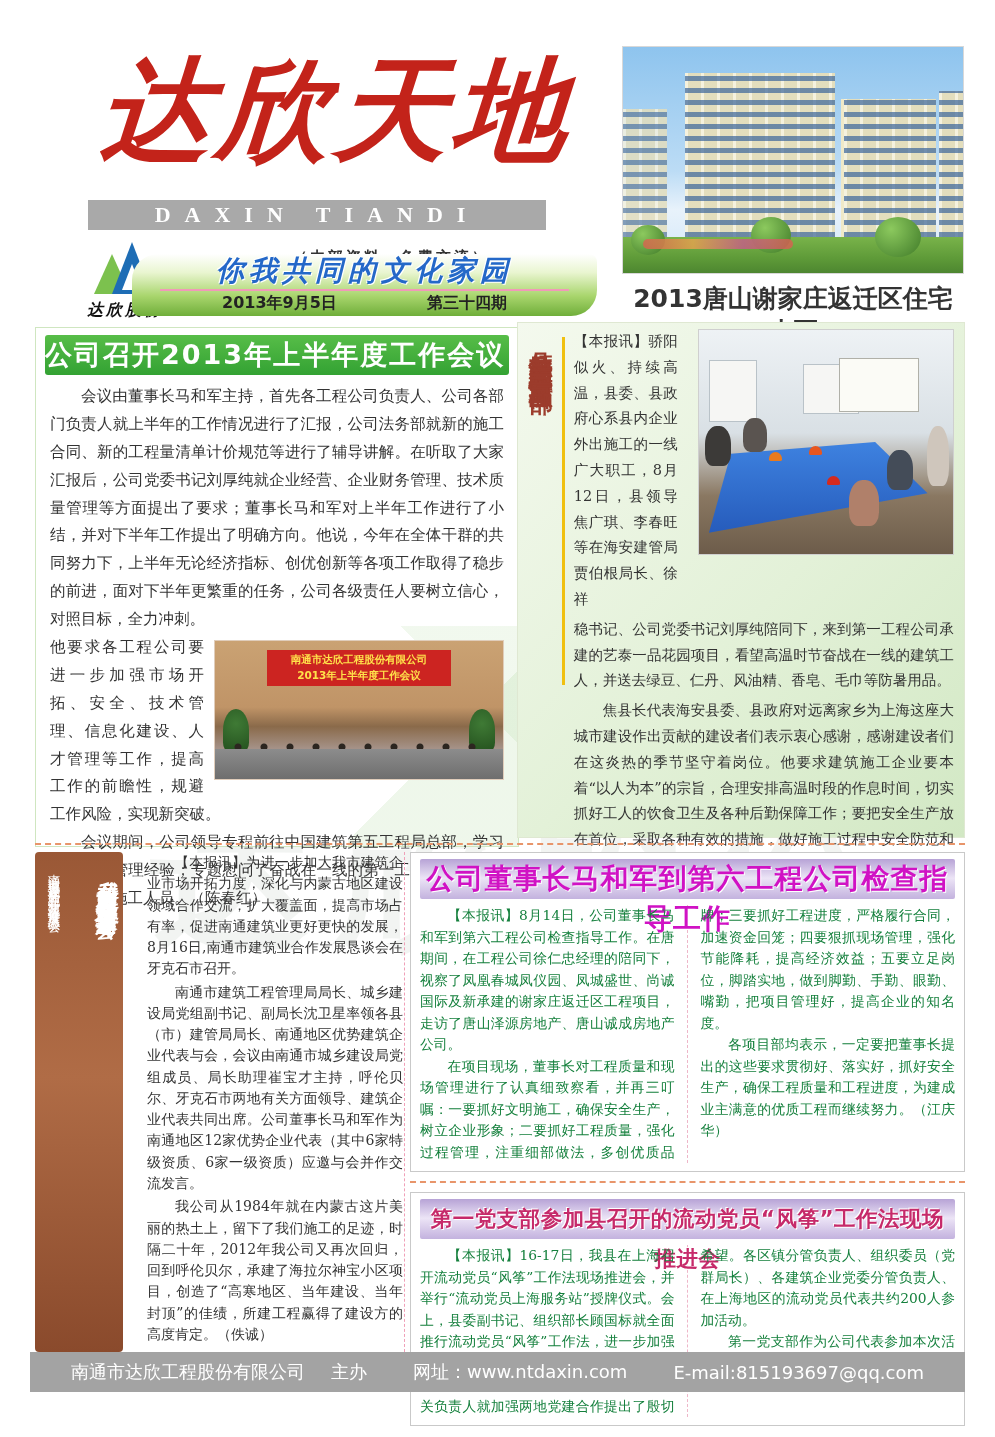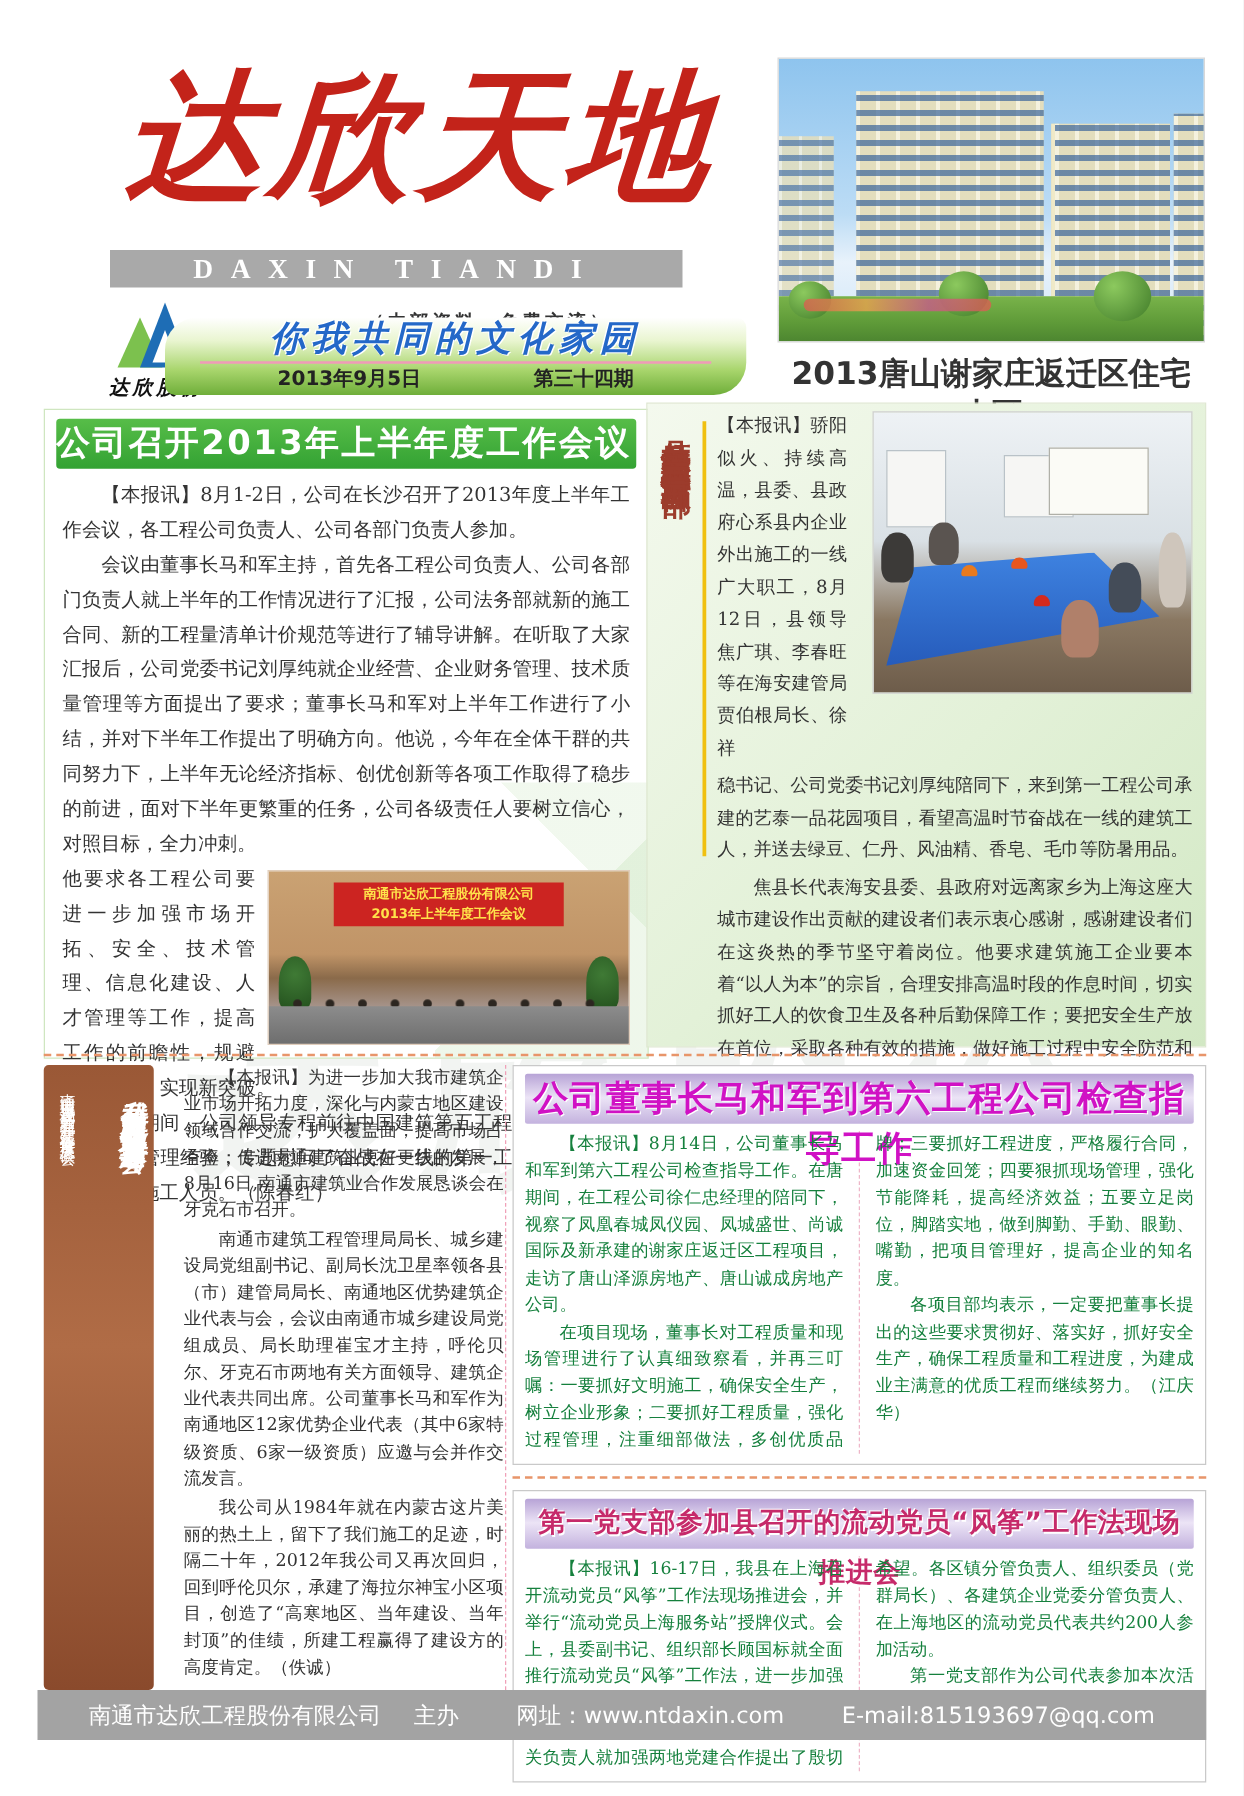--- a/index.html
+++ b/index.html
@@ -183,21 +183,20 @@
       <div class="bush" style="left:252px;bottom:16px;width:46px;height:40px;"></div>
       <div class="flowers"></div>
     </div>
     <div class="building-caption">2013唐山谢家庄返迁区住宅小区</div>
     <div class="building-subcaption">建筑面积10万平方米，18-24层</div>
   </div>
 
   <div class="abs a1">
     <div class="a1-header">公司召开2013年上半年度工作会议</div>
     <div class="a1-body">
-      <p>【本报讯】8月1-2日，公司在长沙召开了2013年度上半年工作会议，各工程公司负责人、公司各部门负责人参加。</p>
       <p>会议由董事长马和军主持，首先各工程公司负责人、公司各部门负责人就上半年的工作情况进行了汇报，公司法务部就新的施工合同、新的工程量清单计价规范等进行了辅导讲解。在听取了大家汇报后，公司党委书记刘厚纯就企业经营、企业财务管理、技术质量管理等方面提出了要求；董事长马和军对上半年工作进行了小结，并对下半年工作提出了明确方向。他说，今年在全体干群的共同努力下，上半年无论经济指标、创优创新等各项工作取得了稳步的前进，面对下半年更繁重的任务，公司各级责任人要树立信心，对照目标，全力冲刺。</p>
       <div class="meetphoto">
         <div class="banner">
           <div>南通市达欣工程股份有限公司</div>
           <div>2013年上半年度工作会议</div>
         </div>
         <div class="plant" style="left:8px;"></div>
         <div class="plant" style="right:8px;"></div>
         <div class="heads"></div>
         <div class="table"></div>

